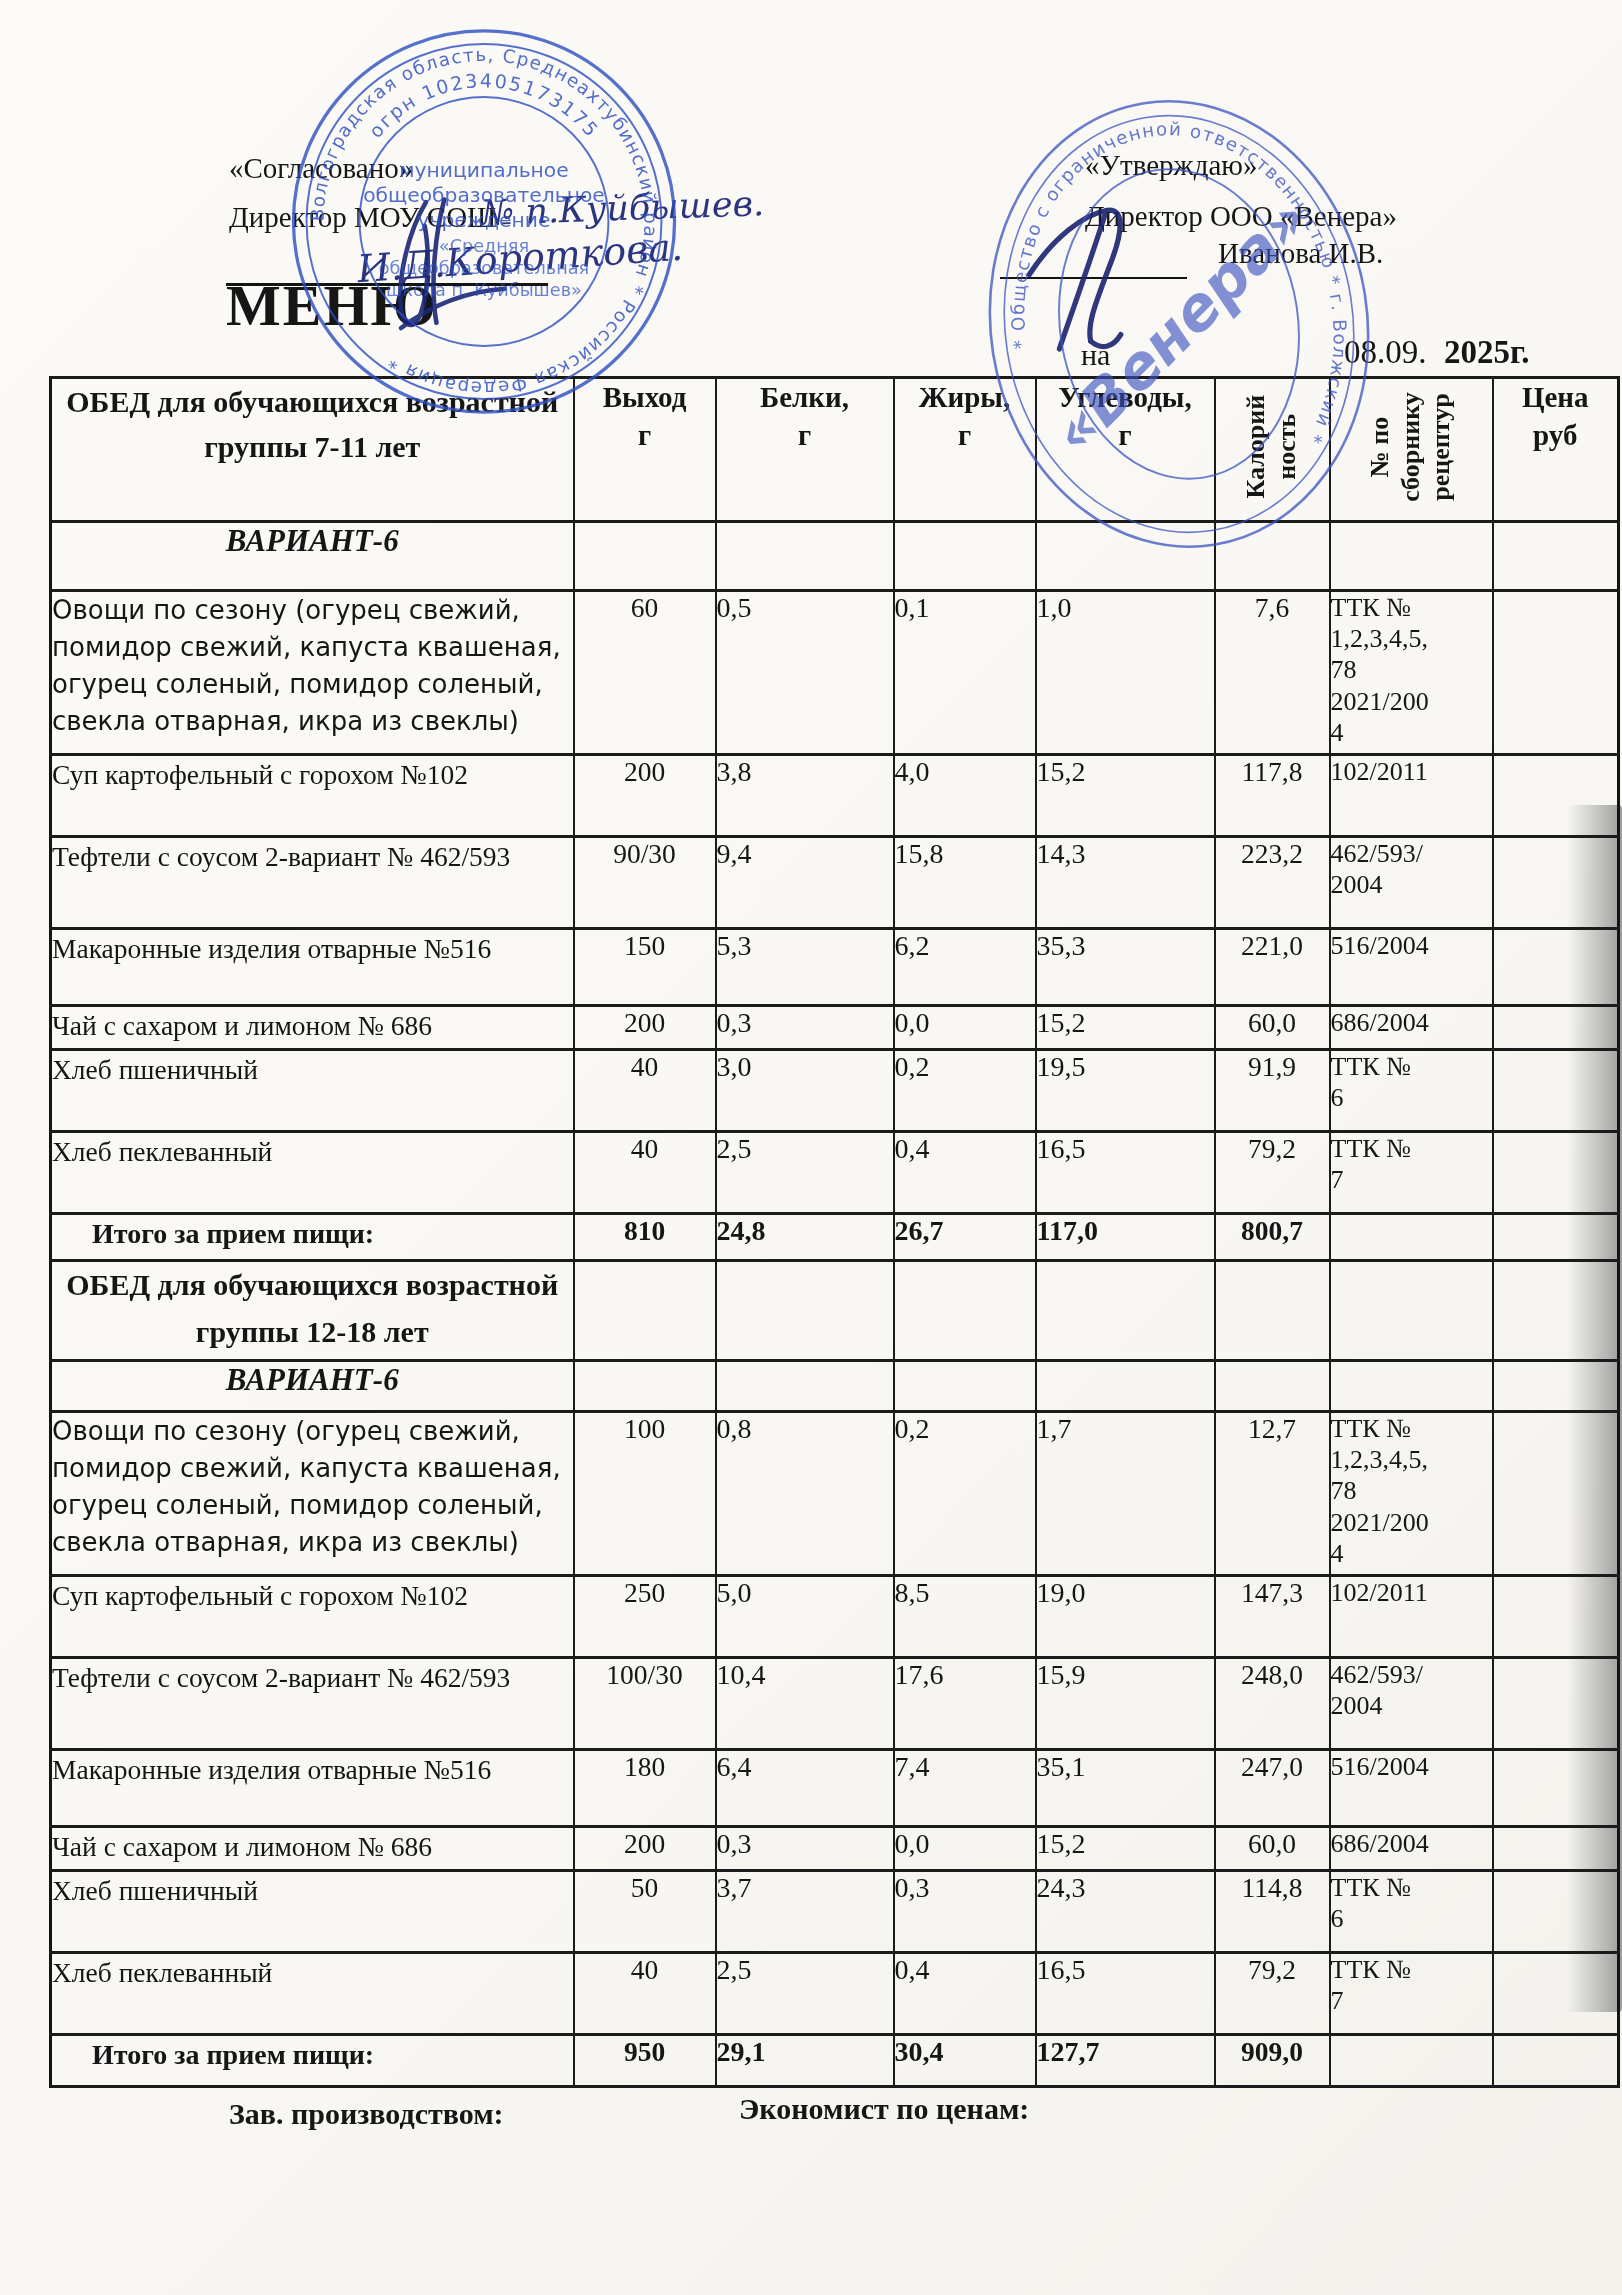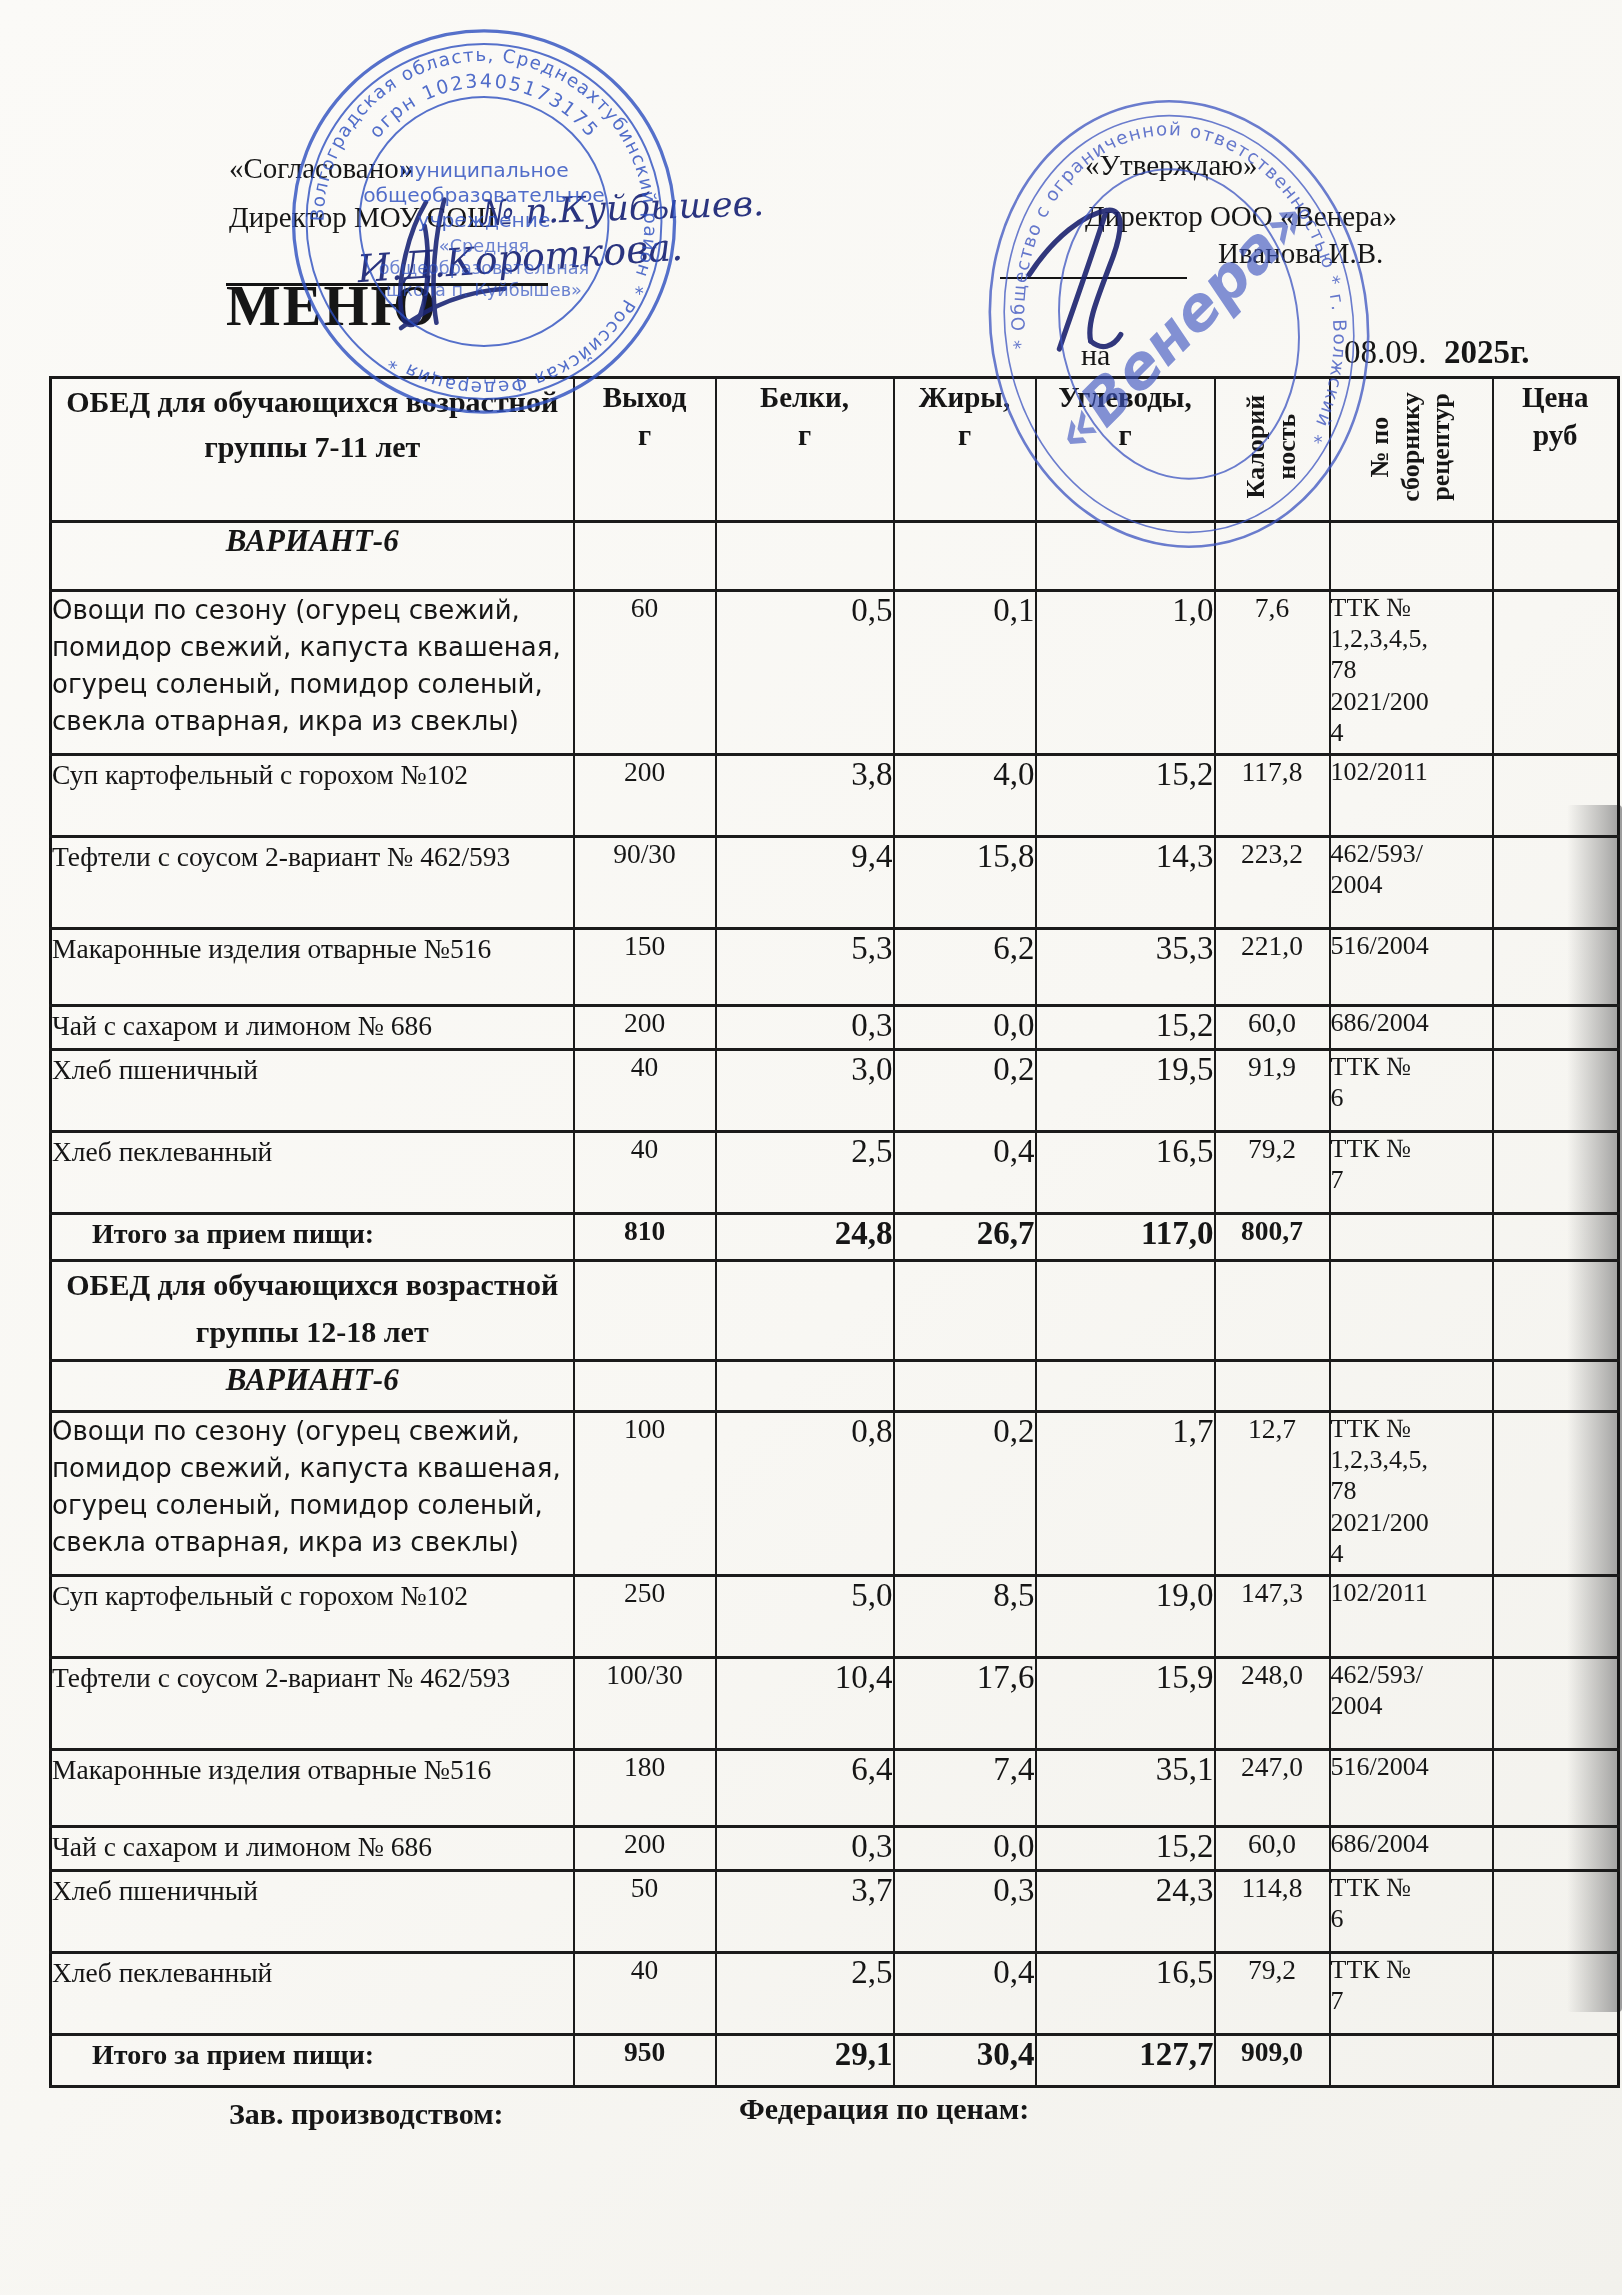--- a/index.html
+++ b/index.html
@@ -27,21 +27,21 @@
     border:2px solid #1b1b1b;border-top-width:3.3px;border-bottom-width:3.3px;
     vertical-align:top;overflow:hidden;padding:0;}
   thead th{border-bottom-width:4.6px;font-weight:bold;}
   .th-title{font-size:30px;line-height:1.5;text-align:center;padding:29px 19.6px 0 19.6px;}
   .th-plain{font-size:29px;text-align:center;white-space:pre-line;line-height:1.3;padding-top:15.7px;}
   .vwrap{display:flex;align-items:center;justify-content:center;height:136px;}
   .vert{transform:rotate(-90deg);white-space:pre-line;font-weight:bold;font-size:26px;line-height:1.18;text-align:center;}
   .c-name{text-align:left;padding:6.5px 7.9px 0 10.5px;font-size:27.5px;line-height:1.35;}
   .c-name.sans{font-family:"DejaVu Sans",sans-serif;font-size:26px;line-height:1.42;}
   .c-out{text-align:center;padding-top:6.5px;font-size:27.5px;}
-  .c-num{text-align:right;padding:6.5px 17px 0 0;font-size:33px;}
+  .c-num{text-align:left;padding:6.5px 17px 0 0;font-size:28px;}
   .c-kcal{text-align:center;padding:6.5px 10.5px 0 0;font-size:27.5px;}
   .c-recipe{text-align:left;padding-top:6.5px;font-size:26px;line-height:1.2;white-space:pre-line;}
   .variant-cell{text-align:center;font-weight:bold;font-style:italic;font-size:31px;padding-top:11.8px;}
   .section-title-cell{text-align:center;font-weight:bold;font-size:30px;line-height:1.55;padding-top:18.3px;}
   tr.total-row td{font-weight:bold;}
   tr.total-row .c-name{font-size:28px;padding-left:40px;}
   
   .stamp{pointer-events:none;}
 </style>
 </head>
@@ -322,21 +322,21 @@
         <td class="c-num">30,4</td>
         <td class="c-num">127,7</td>
         <td class="c-kcal">909,0</td>
         <td class="c-recipe"></td>
         <td class="c-out"></td>
       </tr>
     </tbody>
 </table>
 
 <div class="abs t46 bold" style="left:229px;top:2097px;">Зав. производством:</div>
-<div class="abs t46 bold" style="left:739px;top:2092px;">Федерация по ценам:</div>
+<div class="abs t46 bold" style="left:739px;top:2092px;">Экономист по ценам:</div>
 
 <svg class="abs stamp" style="left:281px;top:25px;" width="406" height="393" viewBox="0 0 620 600">
   <defs>
     <path id="lsA" d="M 65,300 A 245,245 0 1 1 555,300 A 245,245 0 1 1 65,300"></path>
     <path id="lsB" d="M 105,300 A 205,205 0 0 1 515,300"></path>
   </defs>
   <g stroke="#2d4fc0" fill="none" opacity="0.8">
     <circle cx="310" cy="300" r="291" stroke-width="5"></circle>
     <circle cx="310" cy="300" r="271" stroke-width="3"></circle>
     <circle cx="310" cy="300" r="190" stroke-width="3"></circle>

